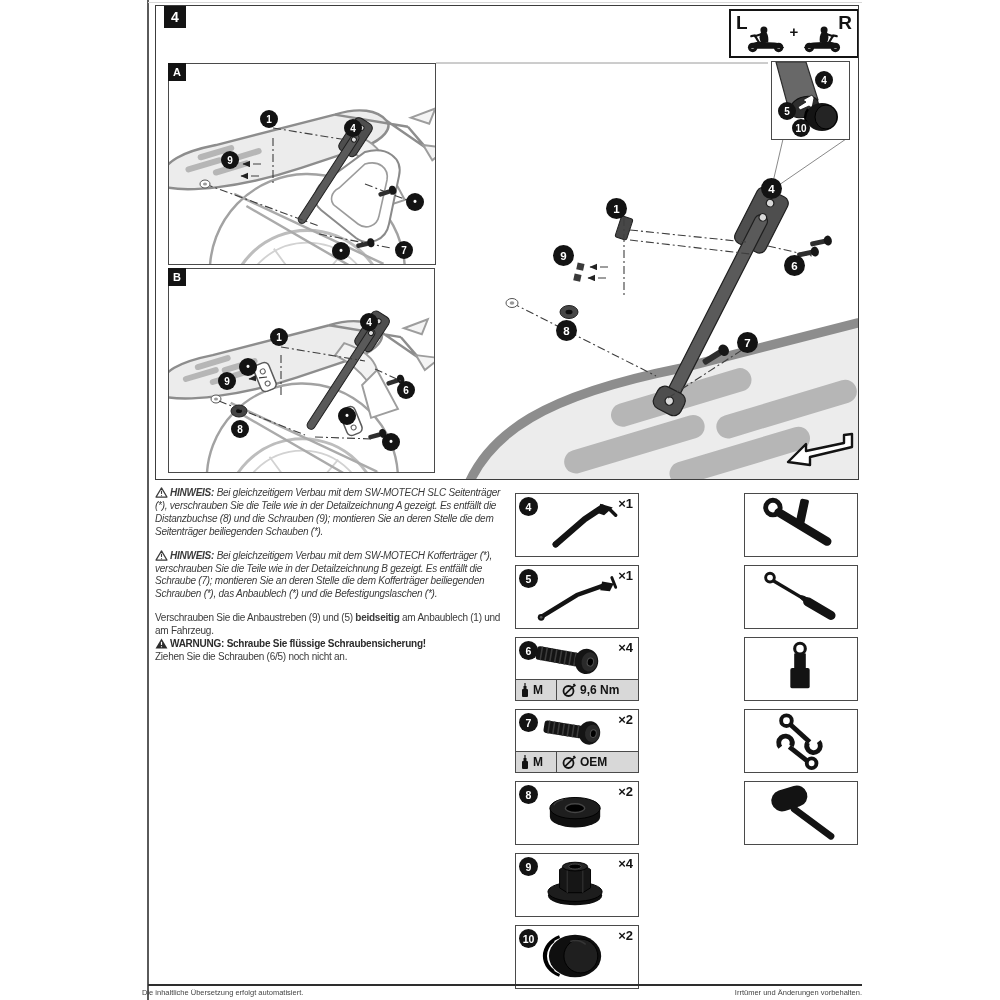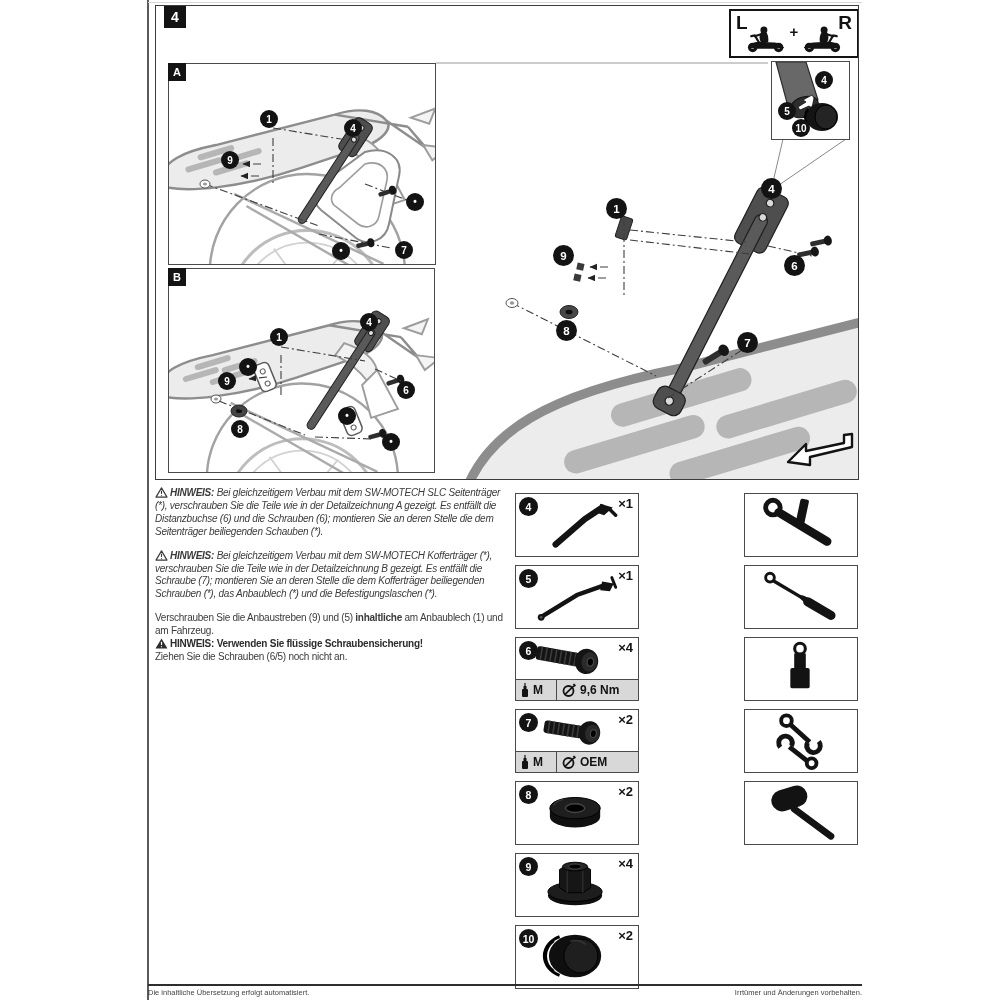--- a/index.html
+++ b/index.html
@@ -52,21 +52,21 @@
   .spec-bar{position:absolute;left:0;right:0;bottom:0;height:20px;background:#d8d8d8;border-top:1px solid #4a4a4a;
             display:flex;align-items:center;font-weight:bold;font-size:12px;color:#131313;}
   .spec-cell{display:flex;align-items:center;gap:3px;padding:0 4px;height:100%;}
   .spec-cell.left{width:32px;border-right:1px solid #4a4a4a;flex:none;}
   
   .tools-col{position:absolute;left:744px;top:493px;}
   .tool-card{position:relative;width:112px;height:62px;border:1px solid #4a4a4a;background:#fff;margin-bottom:8px;}
   .tool-card svg{position:absolute;left:0;top:0;width:110px;height:60px;}
   
   .footer-rule{position:absolute;left:148px;top:984px;width:714px;height:1.5px;background:#2e2e2e;}
-  .footer-left{position:absolute;left:148px;top:988px;font-size:7.5px;color:#444;}
+  .footer-left{position:absolute;left:142px;top:988px;font-size:7.5px;color:#444;}
   .footer-right{position:absolute;right:138px;top:988px;font-size:7.5px;color:#444;margin-left:14px;}
 </style>
 </head>
 <body>
 
 <svg width="0" height="0" style="position:absolute" aria-hidden="true">
   <defs>
     <marker id="arr" markerWidth="8" markerHeight="8" refX="6.5" refY="3" orient="auto">
       <path d="M0,0 L7,3 L0,6 Z" fill="#222"></path>
     </marker>
@@ -296,33 +296,33 @@
       <div class="callout sm" style="left:6px;top:40px">5</div>
       <div class="callout sm" style="left:20px;top:57px">10</div>
     </div>
   </div>
 
   <div class="text-col">
     <p class="note">
       <svg class="warn-tri" width="13" height="11" viewBox="0 0 14 12">
           <use href="#warn-outline"></use>
         </svg><b>HINWEIS:</b>
-      <span>Bei gleichzeitigem Verbau mit dem SW-MOTECH SLC Seitenträger (*), verschrauben Sie die Teile wie in der Detailzeichnung A gezeigt. Es entfällt die Distanzbuchse (6) und die Schrauben (6); montieren Sie an deren Stelle die dem Seitenträger beiliegenden Schauben (*).</span>
+      <span>Bei gleichzeitigem Verbau mit dem SW-MOTECH SLC Seitenträger (*), verschrauben Sie die Teile wie in der Detailzeichnung A gezeigt. Es entfällt die Distanzbuchse (8) und die Schrauben (9); montieren Sie an deren Stelle die dem Seitenträger beiliegenden Schauben (*).</span>
     </p>
     <p class="note">
       <svg class="warn-tri" width="13" height="11" viewBox="0 0 14 12">
           <use href="#warn-outline"></use>
         </svg><b>HINWEIS:</b>
       <span>Bei gleichzeitigem Verbau mit dem SW-MOTECH Kofferträger (*), verschrauben Sie die Teile wie in der Detailzeichnung B gezeigt. Es entfällt die Schraube (7); montieren Sie an deren Stelle die dem Kofferträger beiliegenden Schrauben (*), das Anbaublech (*) und die Befestigungslaschen (*).</span>
     </p>
     <p>
-      <span>Verschrauben Sie die Anbaustreben (9) und (5) </span><b>inhaltliche</b><span> am Anbaublech (1) und am Fahrzeug.</span><br>
+      <span>Verschrauben Sie die Anbaustreben (9) und (5) </span><b>beidseitig</b><span> am Anbaublech (1) und am Fahrzeug.</span><br>
       <span class="bold-line"><svg class="warn-tri" width="13" height="11" viewBox="0 0 14 12">
             <use href="#warn-filled"></use>
-          </svg><span>HINWEIS: Verwenden Sie flüssige Schraubensicherung!</span></span><br>
+          </svg><span>WARNUNG: Schraube Sie flüssige Schraubensicherung!</span></span><br>
       <span>Ziehen Sie die Schrauben (6/5) noch nicht an.</span>
     </p>
   </div>
 
   <div class="parts-col">
 
     <div class="part-card">
       <div class="n-badge">4</div>
       <div class="qty">×1</div>
       <svg class="part-art" viewBox="0 0 122 62">

